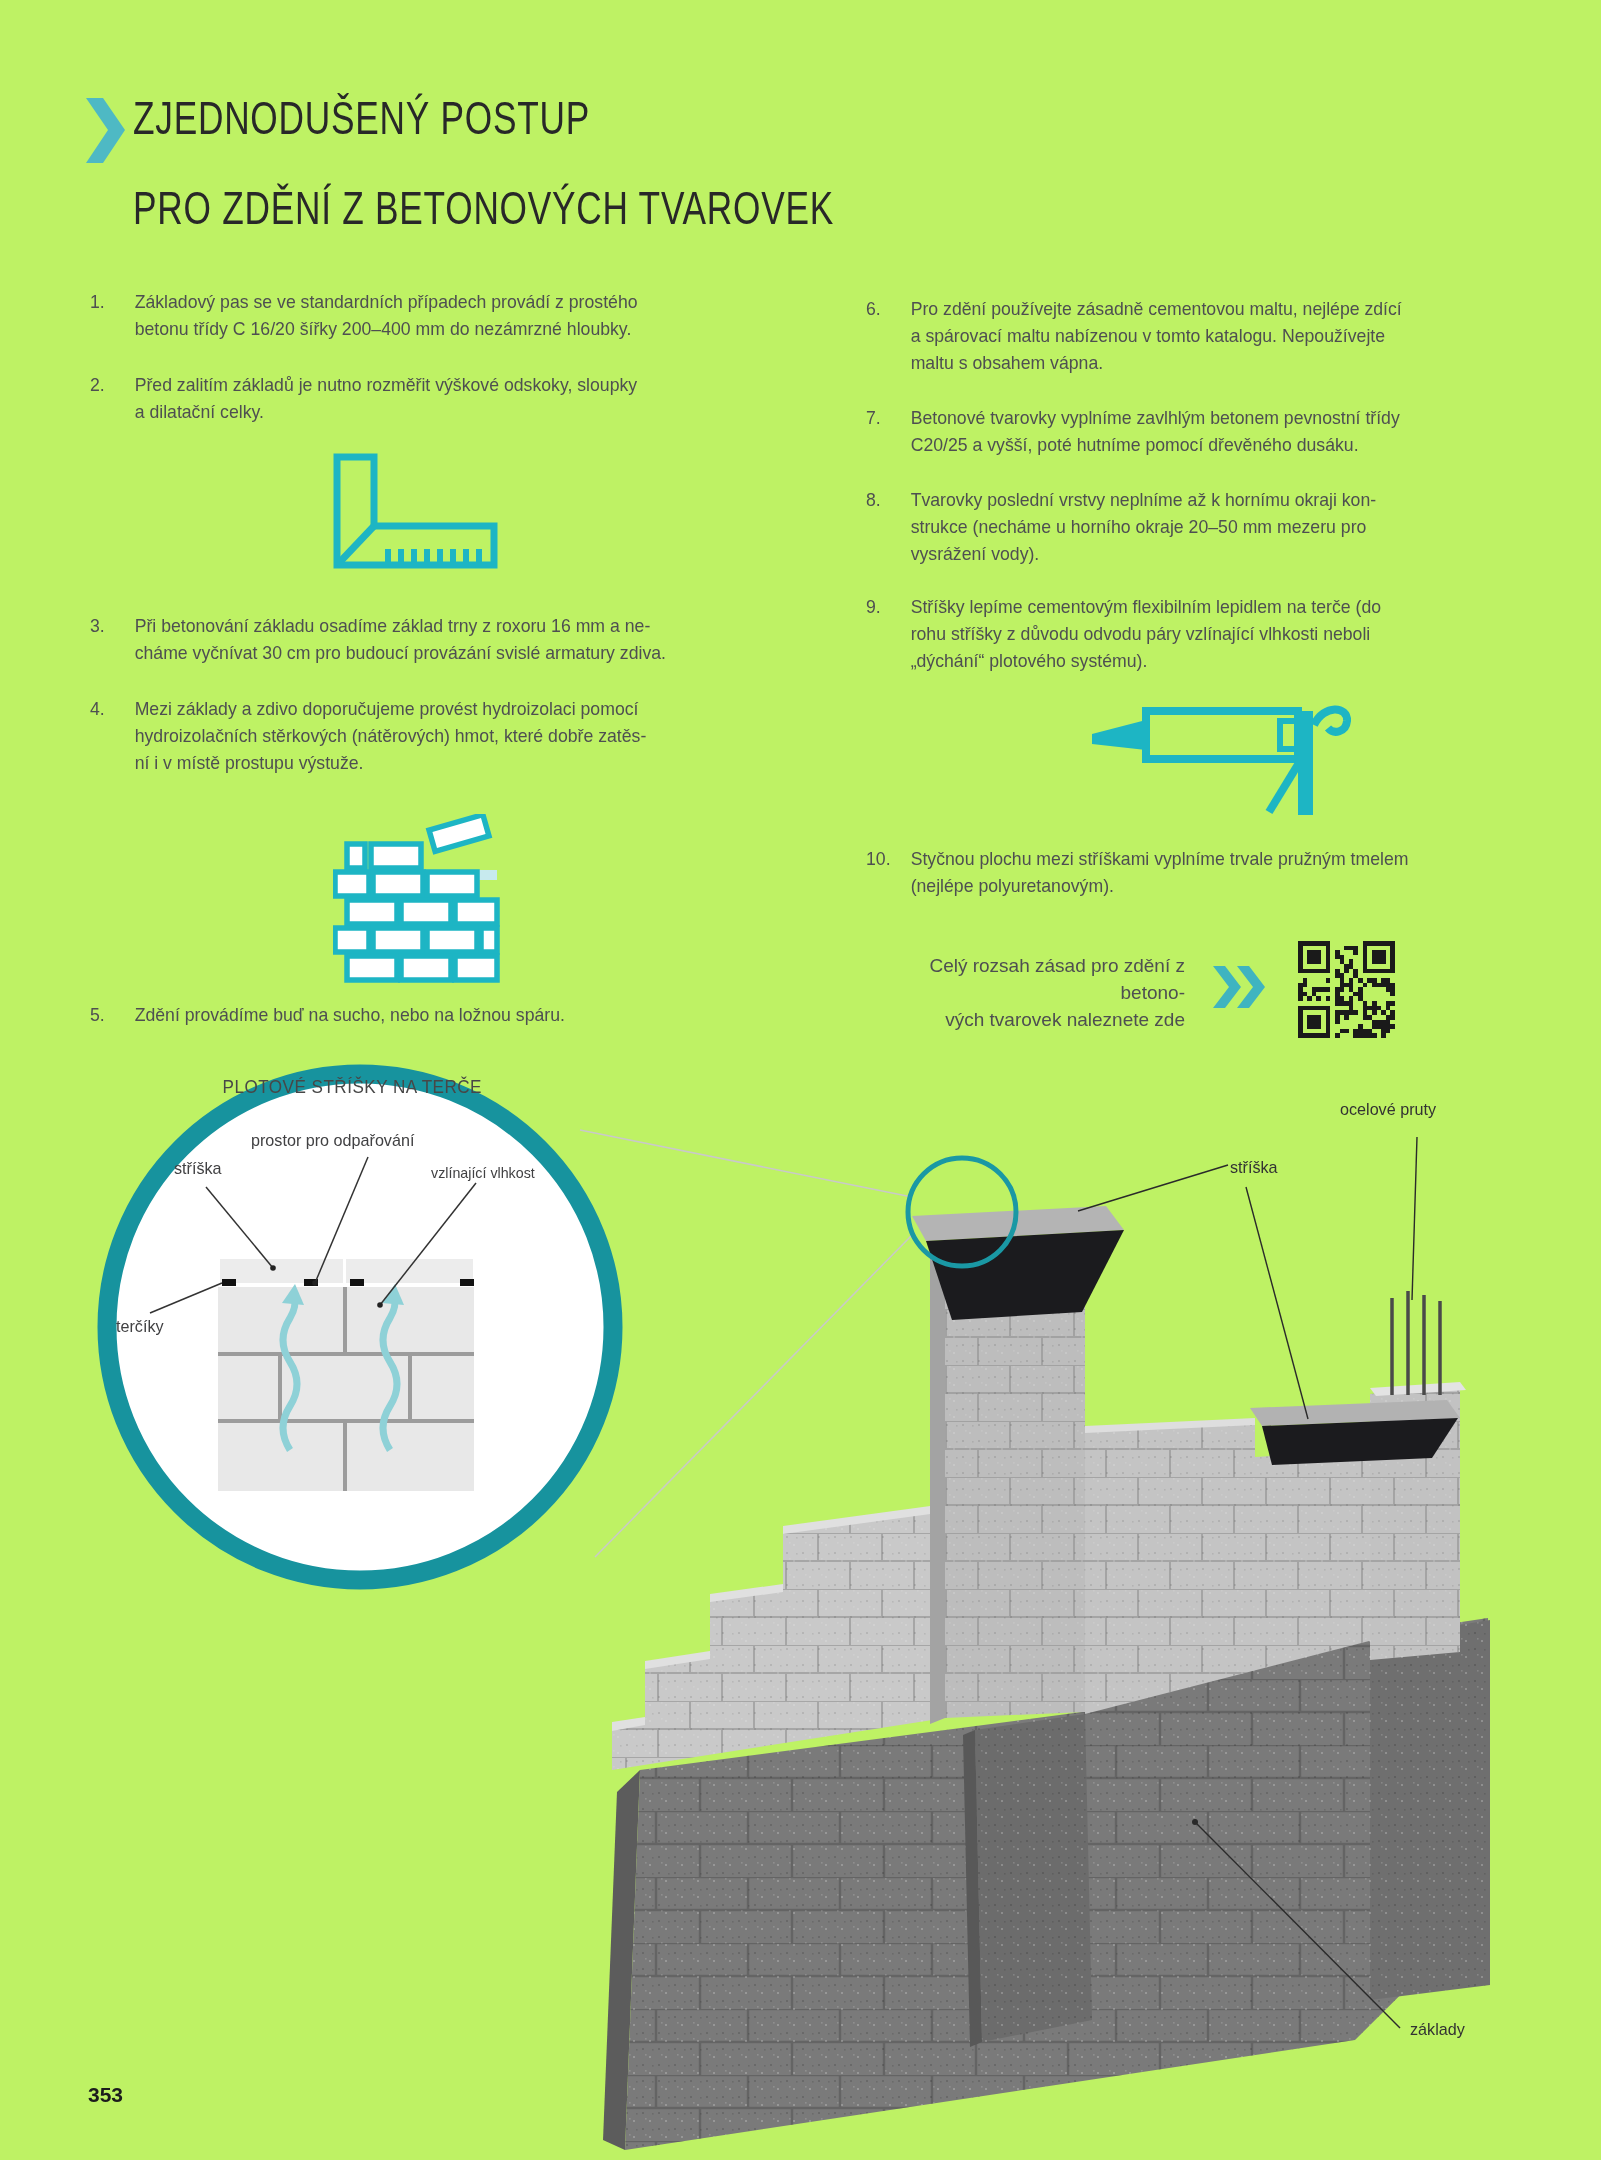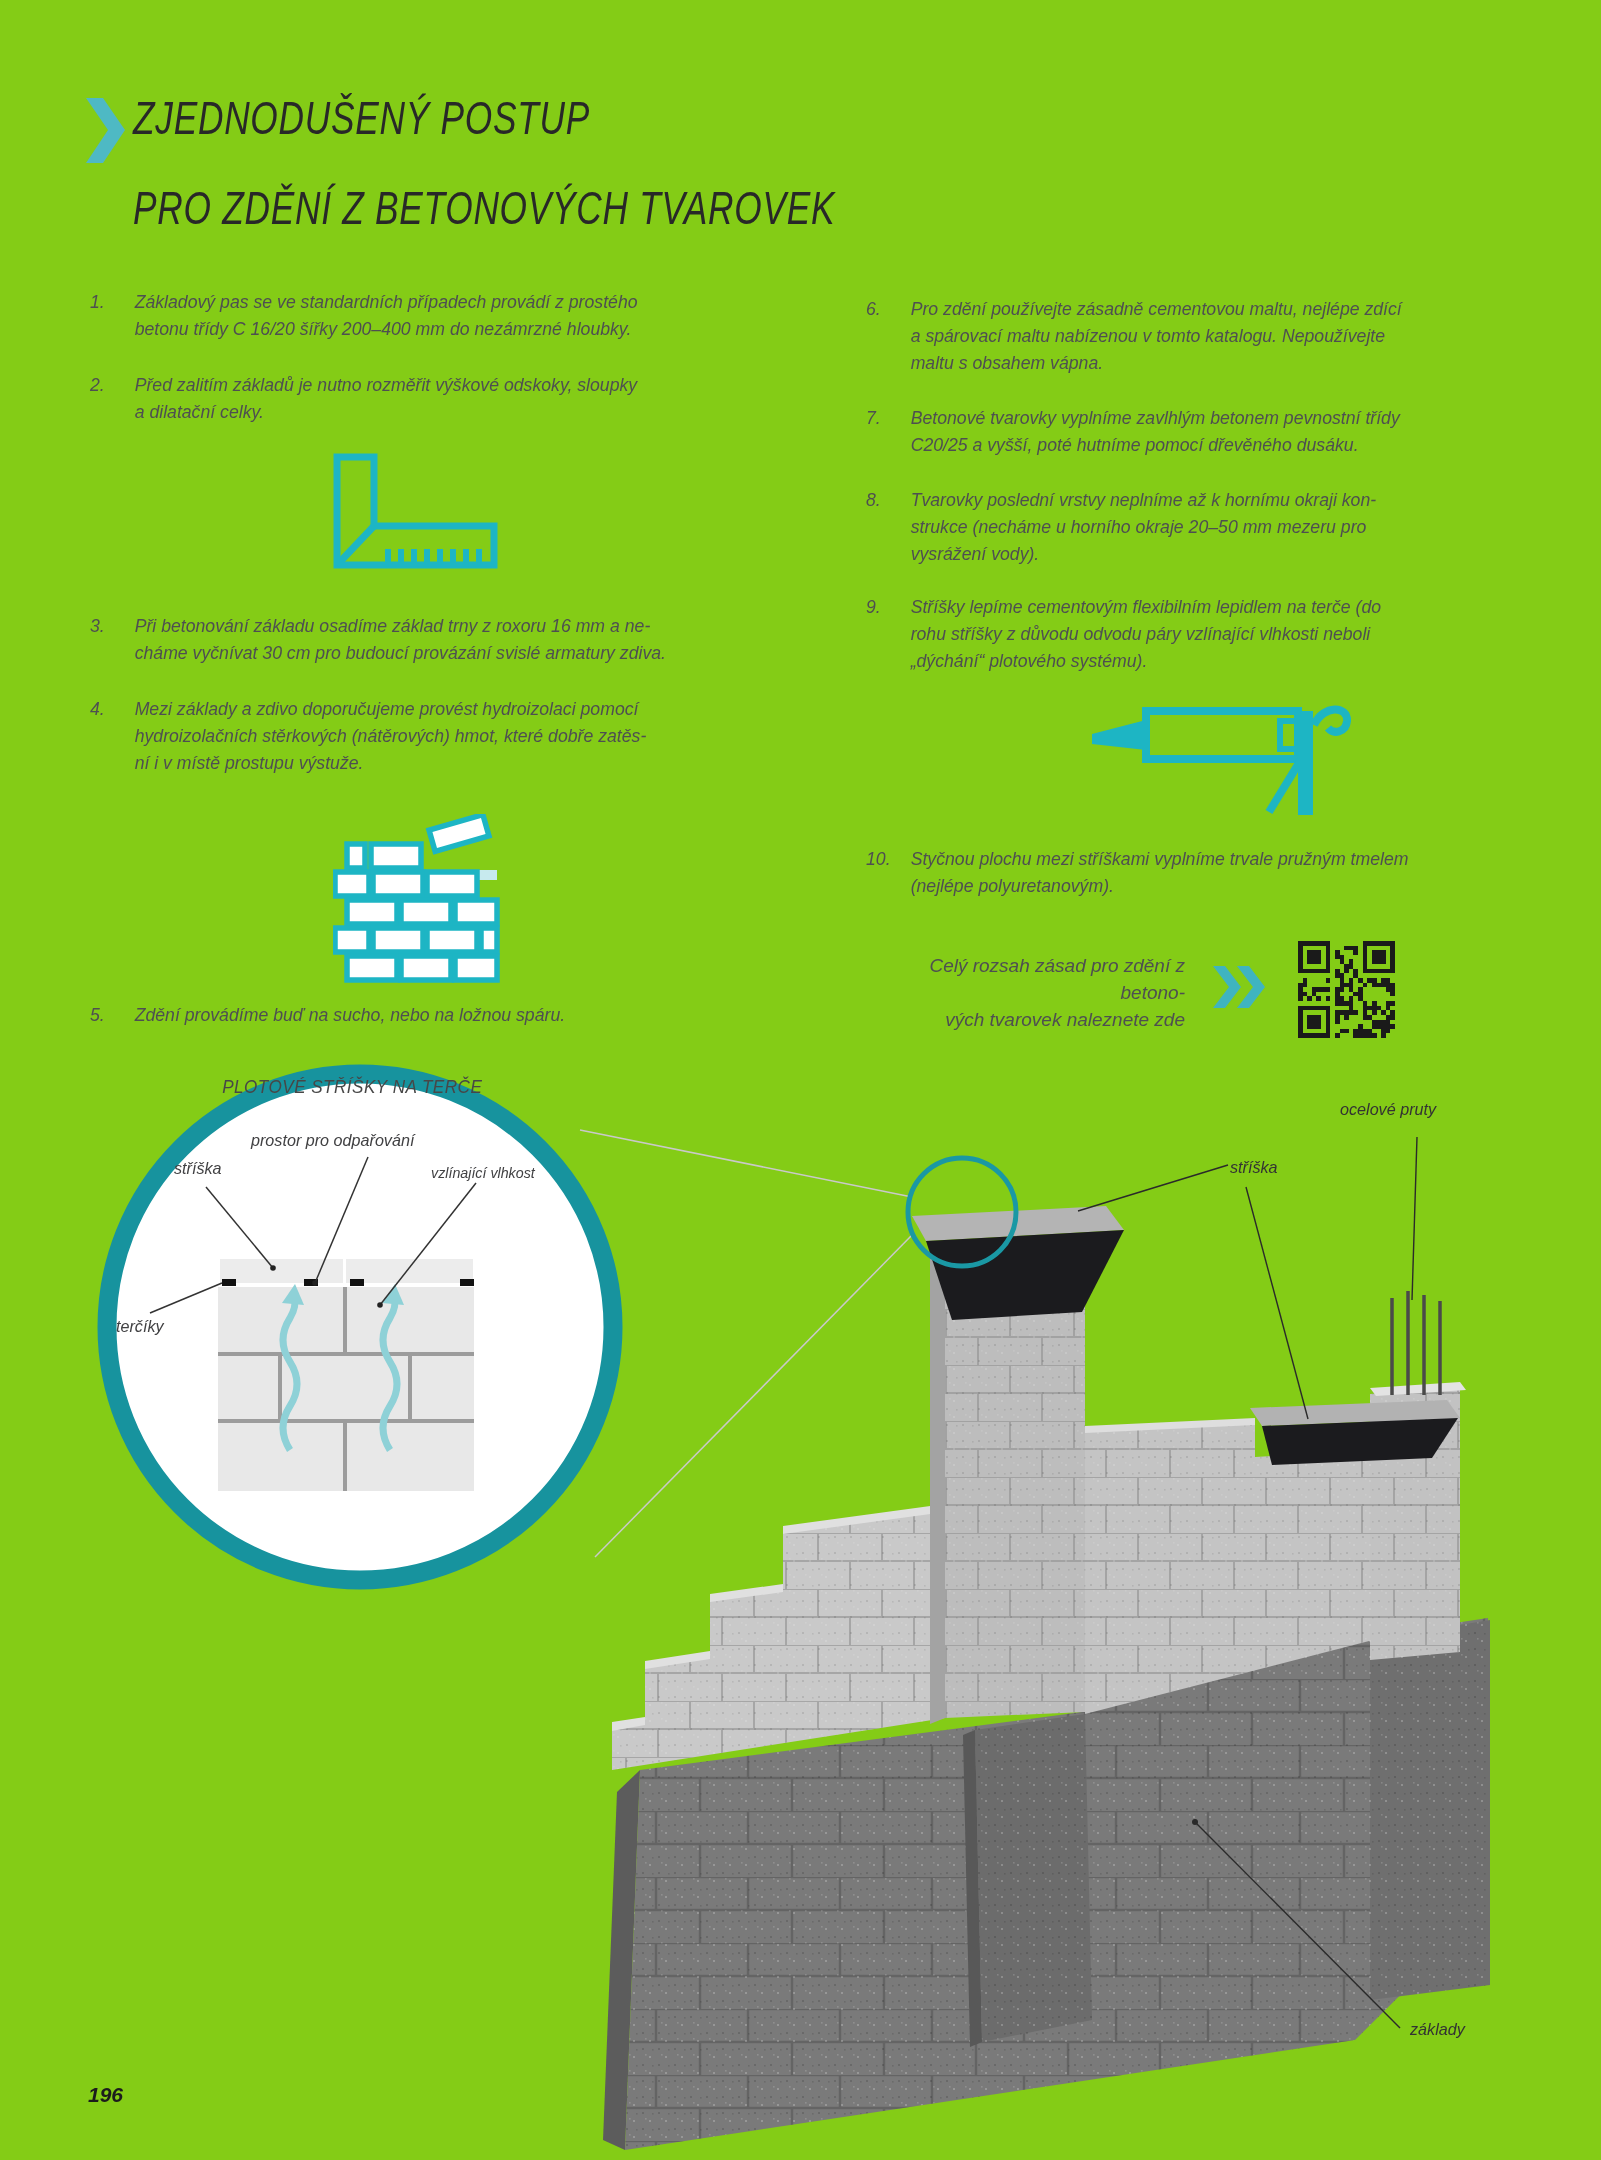--- a/index.html
+++ b/index.html
@@ -1,17 +1,17 @@
 <!DOCTYPE html>
 <html lang="cs"><head>
 <meta charset="utf-8">
 <style>
   html,body{margin:0;padding:0;background:#ffffff;}
-  #page{position:relative;width:1601px;height:2160px;background:#84cc16;
-        font-family:"Liberation Sans",sans-serif;overflow:hidden;color:#4e4f51;font-style:italic;}
+  #page{position:relative;width:1601px;height:2160px;background:#bef264;
+        font-family:"Liberation Sans",sans-serif;overflow:hidden;color:#4e4f51;}
 
   
   .title-line{position:absolute;font-size:47px;line-height:1.1;color:#282828;
               letter-spacing:1px;transform:scaleX(.75);transform-origin:left top;white-space:nowrap;}
   #title1{left:133px;top:92px;}
   #title2{left:133px;top:182px;}
   #title-chevron{position:absolute;left:86px;top:98px;}
 
   
   .step{position:absolute;display:flex;transform:scaleX(.93);transform-origin:left top;}
@@ -531,15 +531,15 @@
       <line x1="857" y1="52" x2="852" y2="215"></line>
       <line x1="840" y1="943" x2="635" y2="737"></line>
     </g>
     <circle cx="635" cy="737" r="3" fill="#2a2a2a"></circle>
   </svg>
 
   <div id="lbl-ocelove" class="illu-label">ocelové pruty</div>
   <div id="lbl-striska2" class="illu-label">stříška</div>
   <div id="lbl-zaklady" class="illu-label">základy</div>
 
-  <div id="page-num">196</div>
+  <div id="page-num">353</div>
 
 </div>
 
 </body></html>

